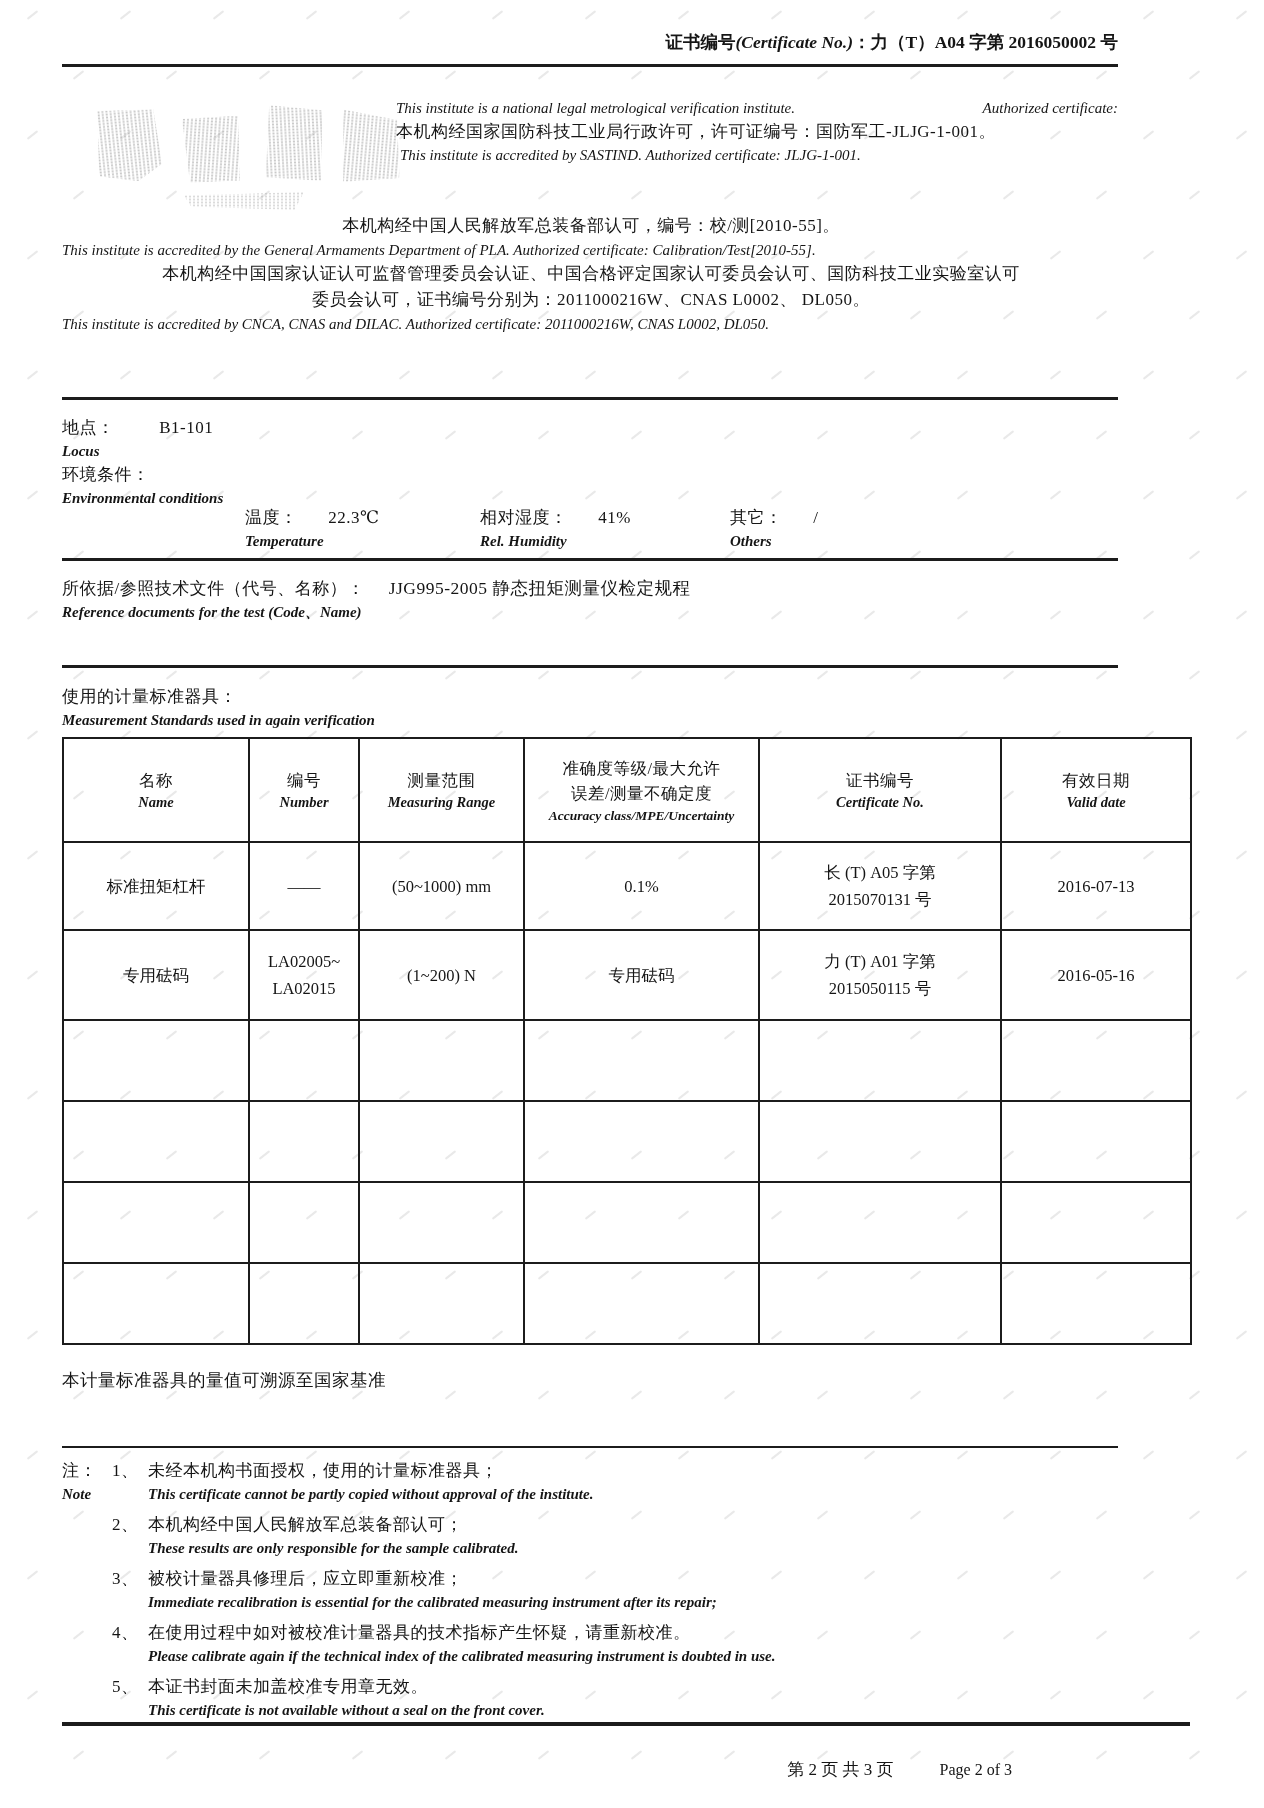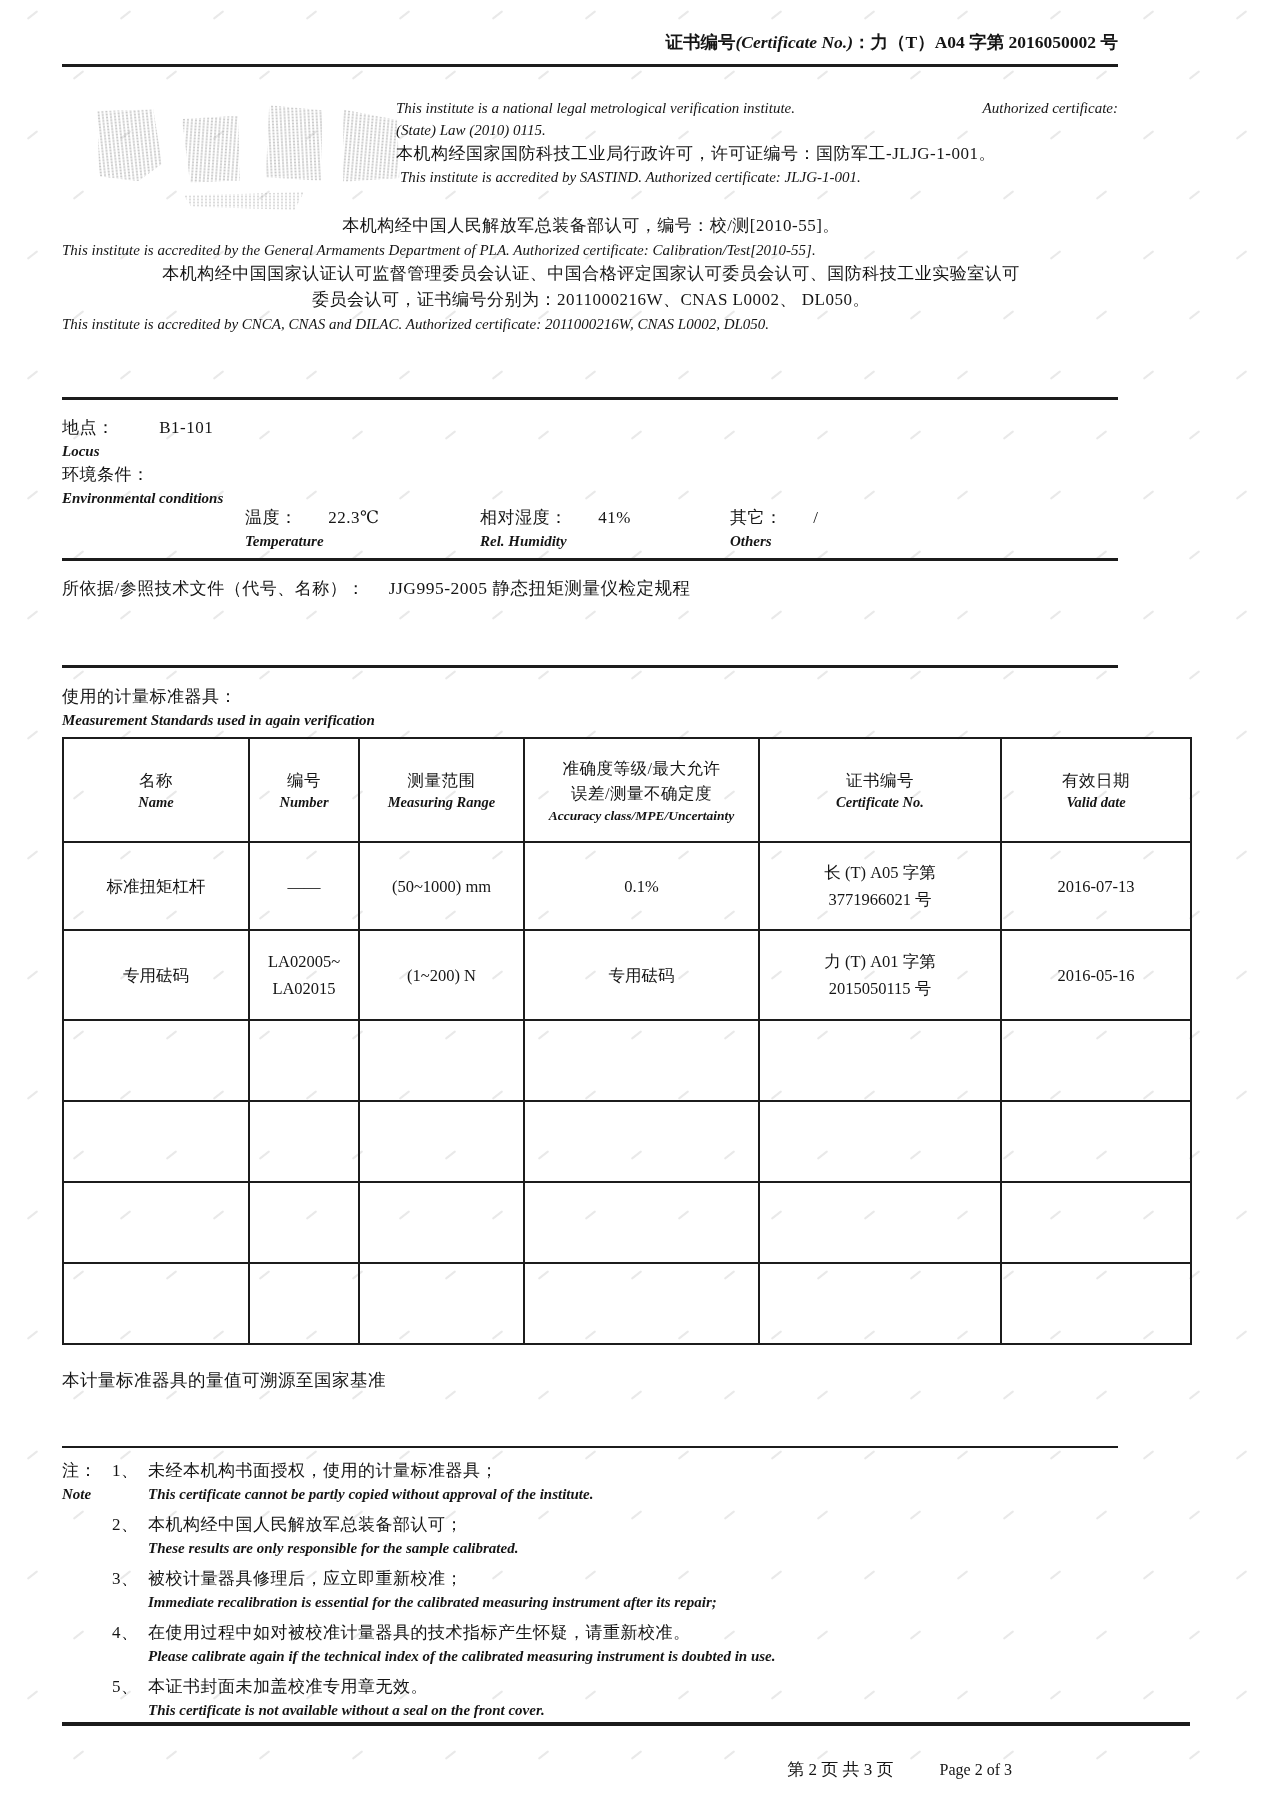--- a/index.html
+++ b/index.html
@@ -519,21 +519,20 @@
     <div class="blob b3"></div>
     <div class="blob b4"></div>
     <div class="blob b5"></div>
   </div>
 
   <div class="intro layer">
     <div class="en en-split">
       <span>This institute is a national legal metrological verification institute.</span>
       <span>Authorized certificate:</span>
     </div>
-    <div class="en">(State) Law (2010) 0115.</div>
     <div class="zh">本机构经国家国防科技工业局行政许可，许可证编号：国防军工-JLJG-1-001。</div>
     <div class="en" style="margin-left:4px;">This institute is accredited by SASTIND. Authorized certificate: JLJG-1-001.</div>
   </div>
 
   <div class="accred layer">
     <div class="zh">本机构经中国人民解放军总装备部认可，编号：校/测[2010-55]。</div>
     <div class="en">This institute is accredited by the General Armaments Department of PLA. Authorized certificate: Calibration/Test[2010-55].</div>
     <div class="zh">本机构经中国国家认证认可监督管理委员会认证、中国合格评定国家认可委员会认可、国防科技工业实验室认可</div>
     <div class="zh">委员会认可，证书编号分别为：2011000216W、CNAS L0002、 DL050。</div>
     <div class="en">This institute is accredited by CNCA, CNAS and DILAC. Authorized certificate: 2011000216W, CNAS L0002, DL050.</div>
@@ -575,20 +574,21 @@
     </div>
   </div>
 
   <div class="rule" style="top:558px;width:1056px;height:3px;"></div>
 
   <div class="ref layer">
     <div class="row1">
       <span class="zh">所依据/参照技术文件（代号、名称）：</span>
       <span class="zh val">JJG995-2005 静态扭矩测量仪检定规程</span>
     </div>
+    <div class="en b">Reference documents for the test (Code、Name)</div>
   </div>
 
   <div class="rule" style="top:665px;width:1056px;height:3px;"></div>
 
   <div class="std-title layer">
     <div class="zh">使用的计量标准器具：</div>
     <div class="en b">Measurement Standards used in again verification</div>
   </div>
 
   <table class="std layer">
@@ -609,21 +609,21 @@
 误差/测量不确定度</div><div class="en" style="font-size:13.5px">Accuracy class/MPE/Uncertainty</div></th>
       <th><div class="zh">证书编号</div><div class="en">Certificate No.</div></th>
       <th><div class="zh">有效日期</div><div class="en">Valid date</div></th>
     </tr>
     <tr class="r1">
       <td>标准扭矩杠杆</td>
       <td>——</td>
       <td>(50~1000) mm</td>
       <td>0.1%</td>
       <td>长 (T) A05 字第
-3771966021 号</td>
+2015070131 号</td>
       <td>2016-07-13</td>
     </tr>
     <tr class="r2">
       <td>专用砝码</td>
       <td>LA02005~
 LA02015</td>
       <td>(1~200) N</td>
       <td>专用砝码</td>
       <td>力 (T) A01 字第
 2015050115 号</td>

